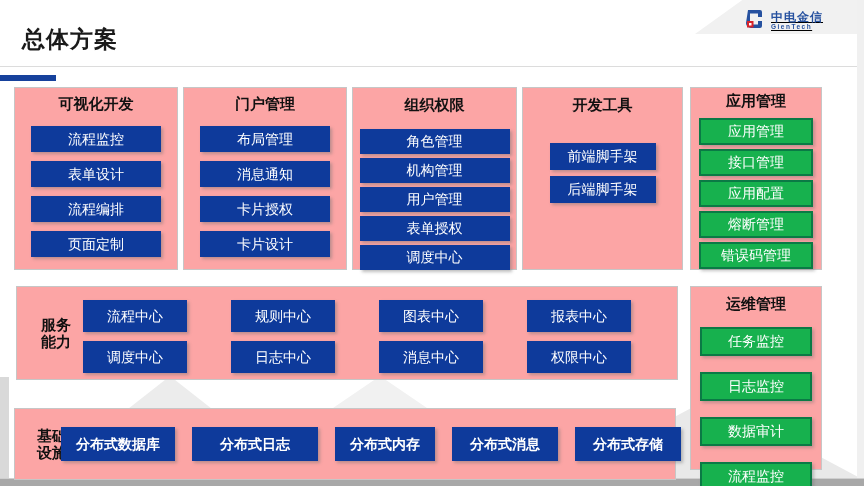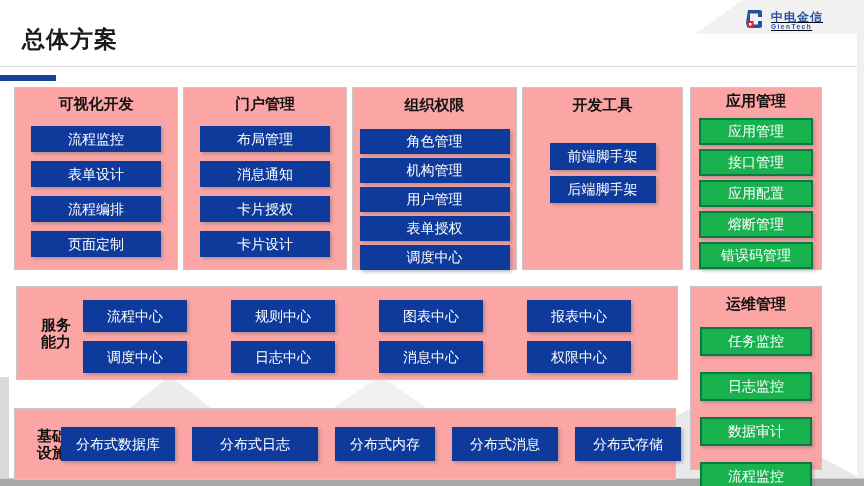--- a/index.html
+++ b/index.html
@@ -69,21 +69,21 @@
   #panel-ops .btn{width:112px;height:29px;line-height:25px;}
 
   .side-label{position:absolute;font-size:15px;font-weight:600;color:#111;
     line-height:17px;text-align:center;}
   #panel-svc .side-label{left:24px;top:50%;transform:translateY(-50%);}
   #panel-infra .side-label{left:22px;top:50%;transform:translateY(-50%);}
   .svc-grid{position:absolute;left:66px;top:13px;display:grid;
     grid-template-columns:repeat(4,104px);column-gap:44px;row-gap:9px;}
   .svc-grid .btn{width:104px;height:32px;line-height:32px;}
   .infra-row{position:absolute;left:46px;top:50%;transform:translateY(-50%);
-    display:flex;gap:17px;}
+    display:flex;gap:17px;font-weight:bold;}
   .infra-row .btn{height:34px;line-height:34px;}
   .infra-row .btn.w1{width:114px;}
   .infra-row .btn.w2{width:126px;}
   .infra-row .btn.w3{width:100px;}
   .infra-row .btn.w4{width:106px;}
   .infra-row .btn.w5{width:106px;}
 </style>
 </head>
 <body>
 

